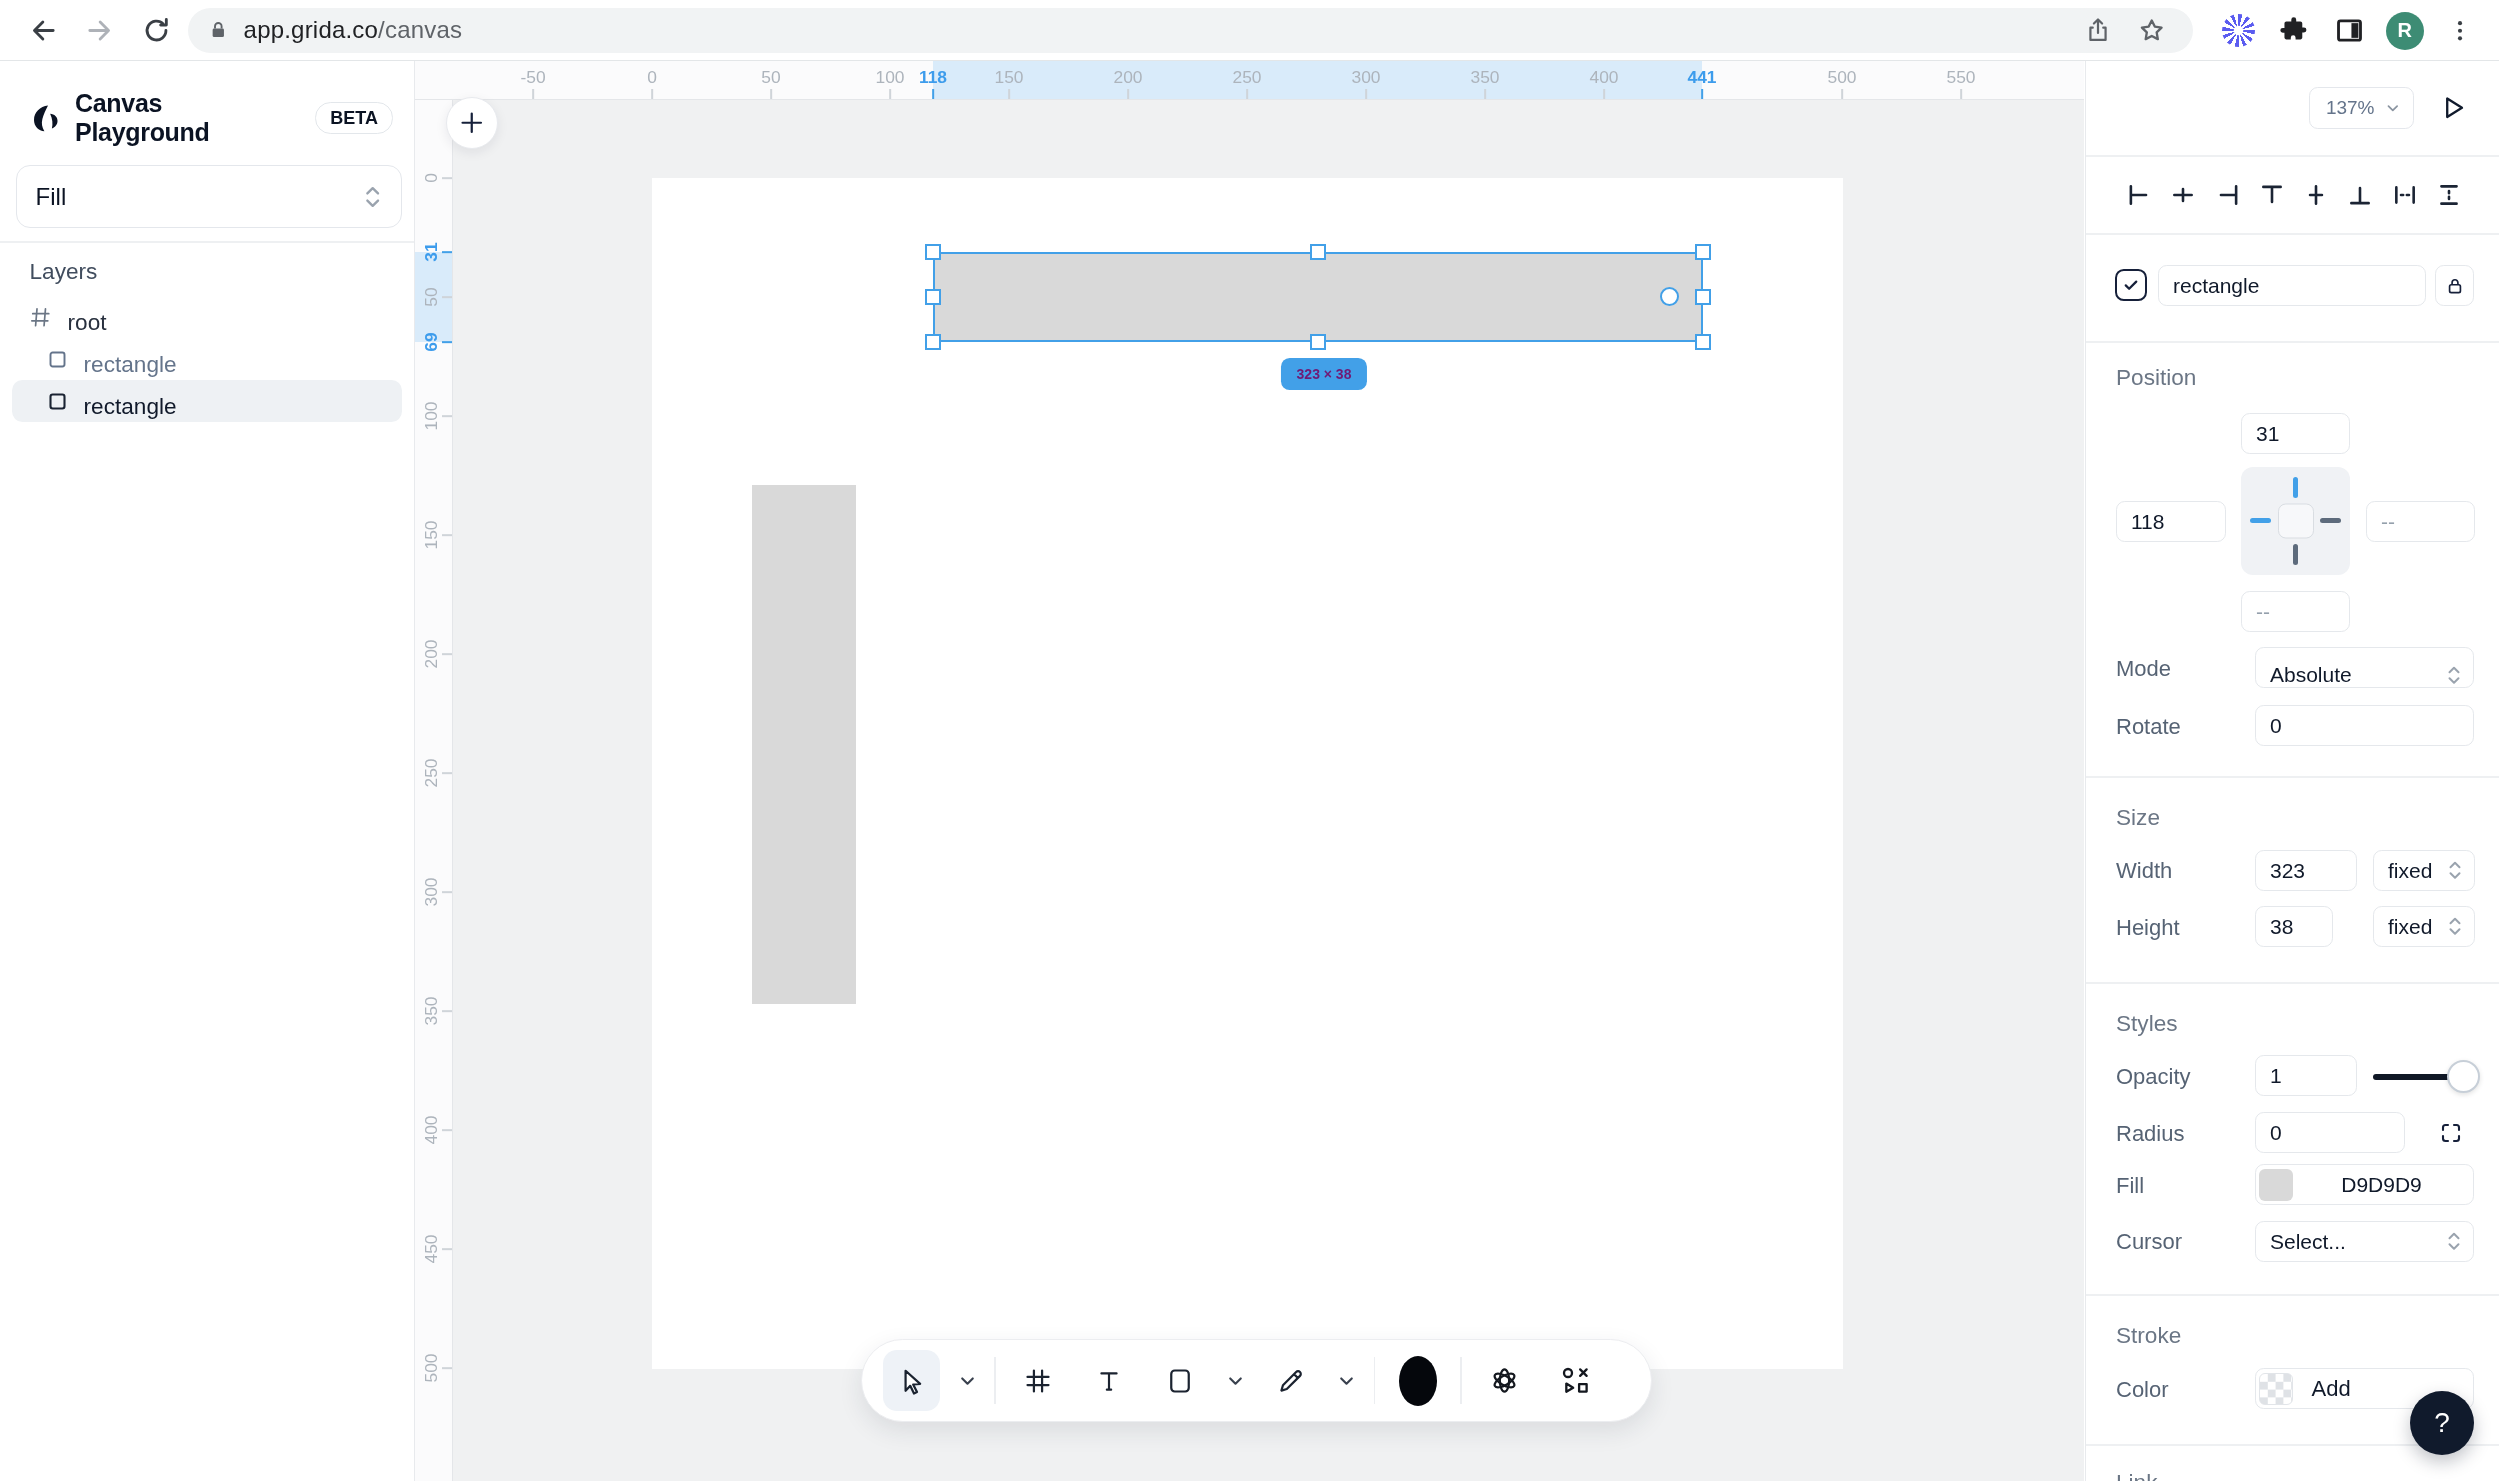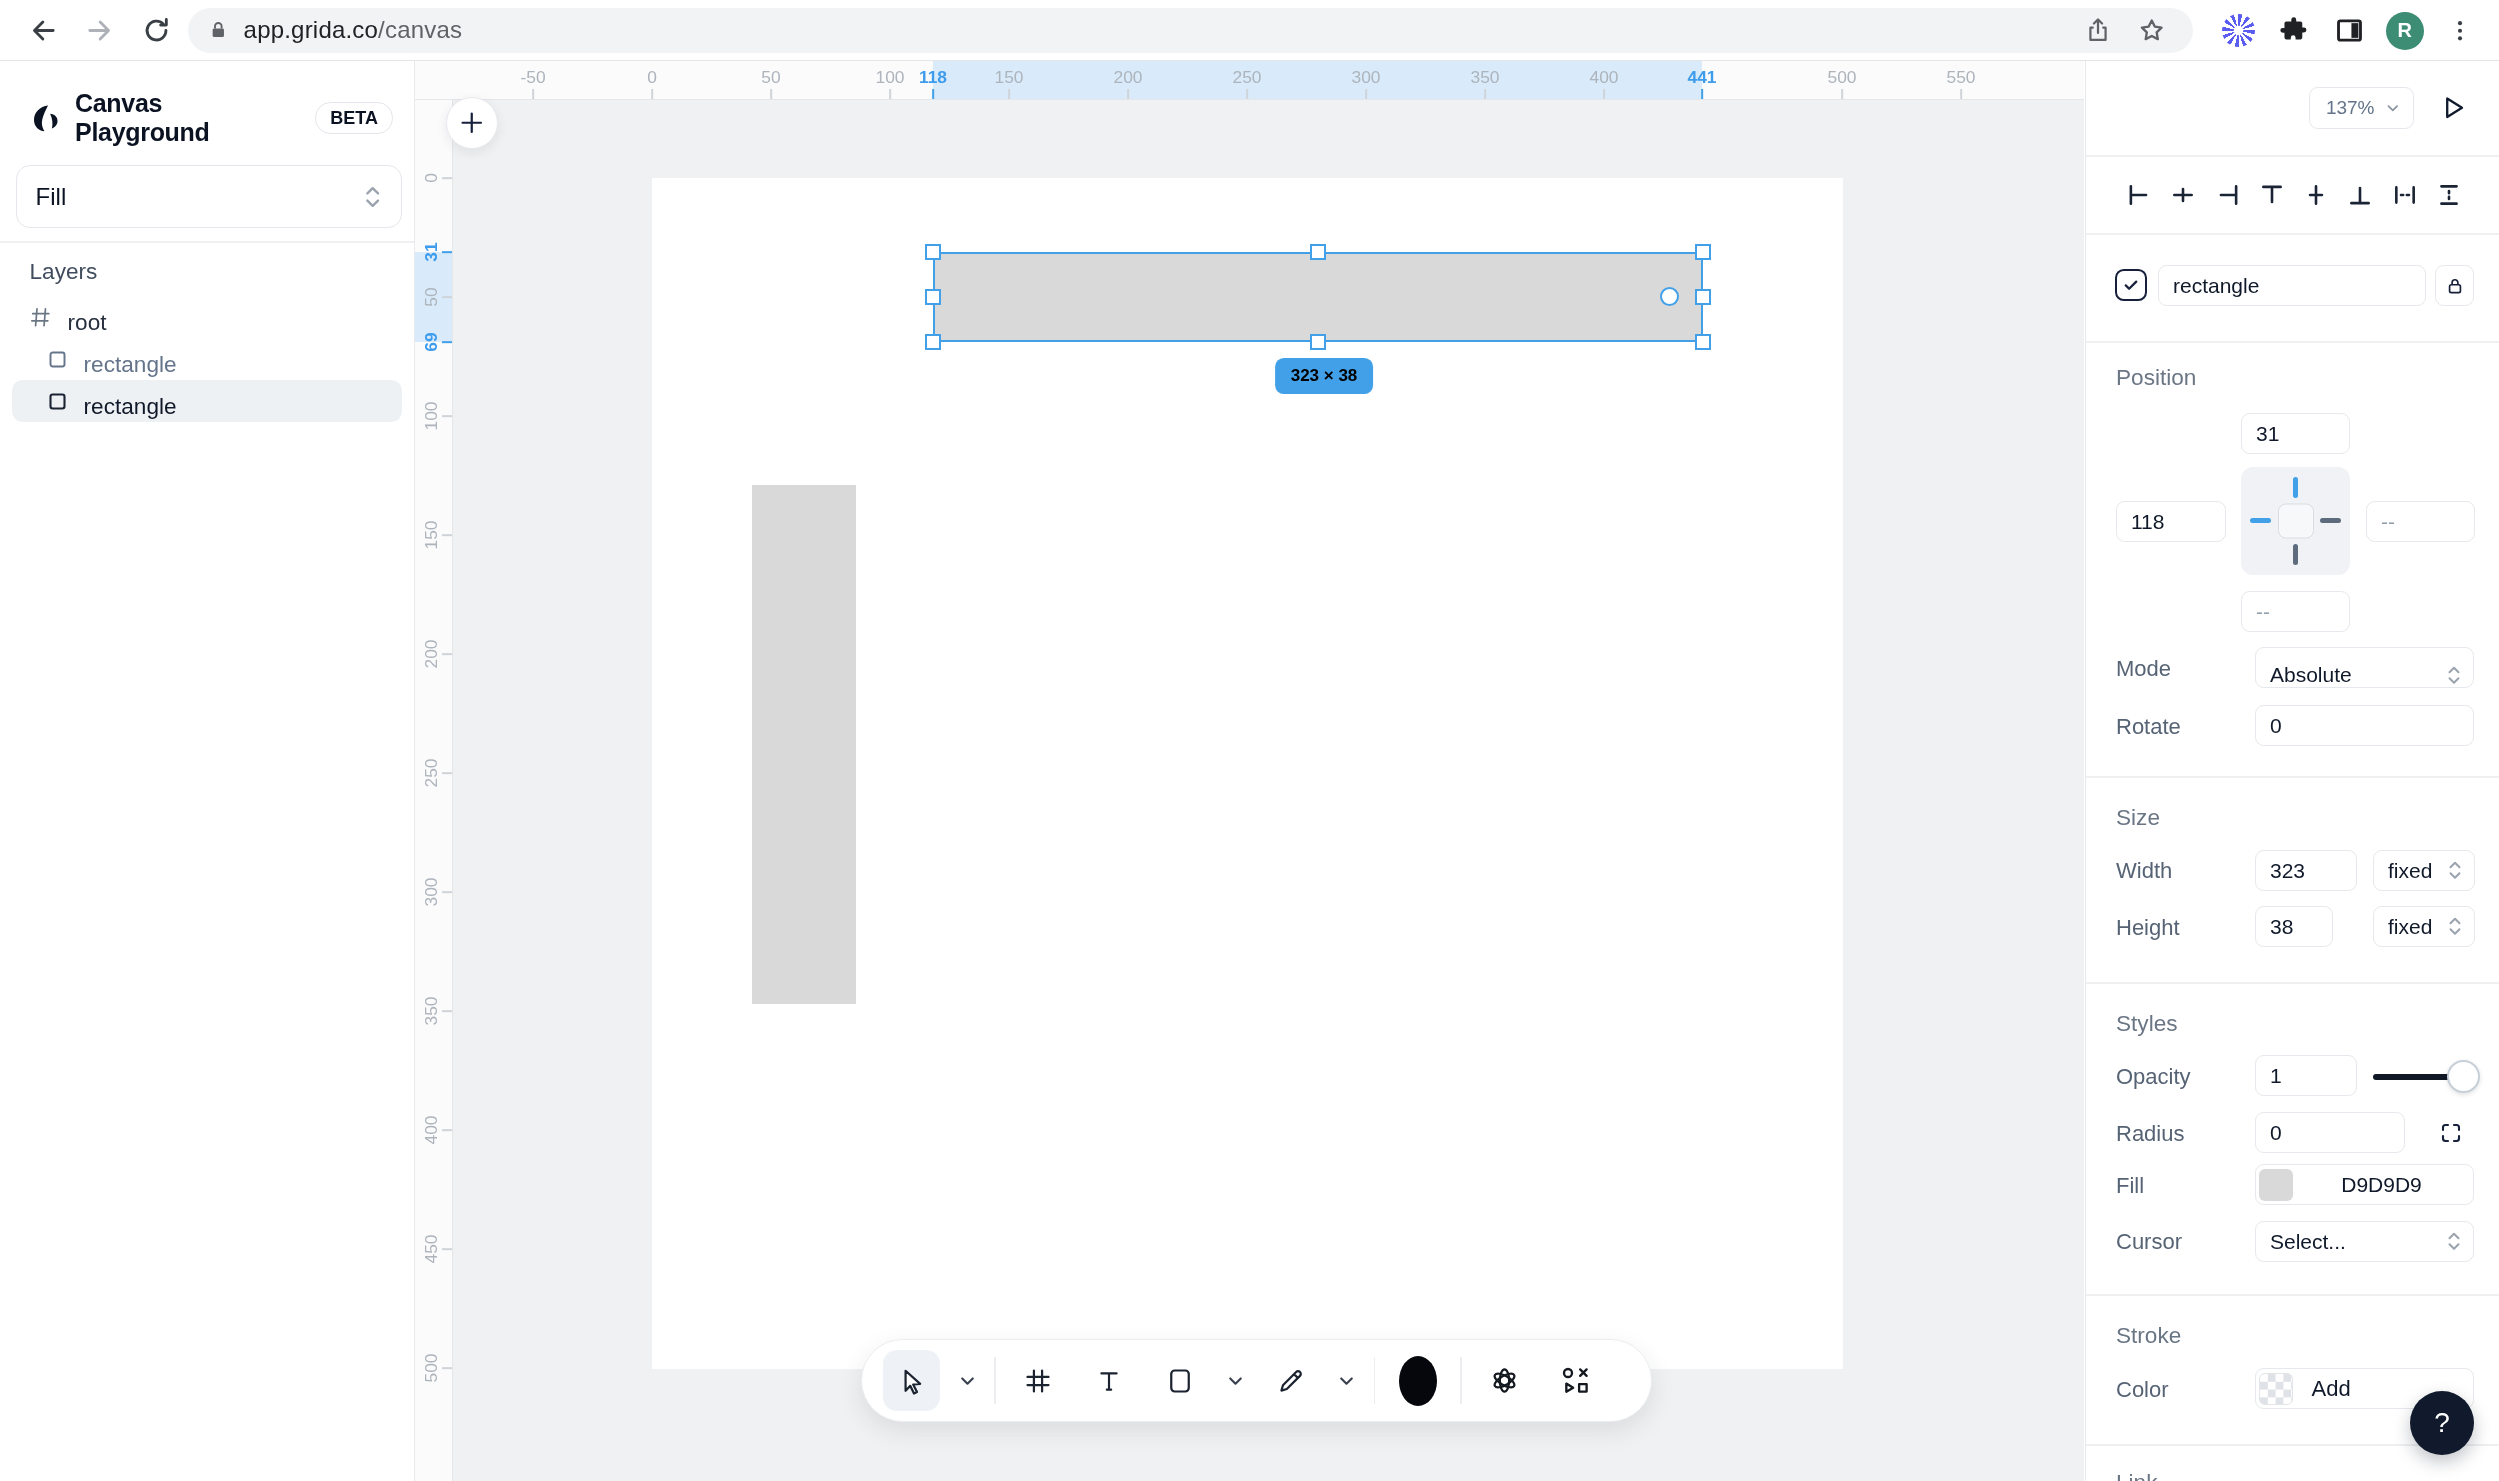--- a/index.html
+++ b/index.html
@@ -67,21 +67,21 @@
 .hlab.bl, .vlab.bl { color:#3D9CEC; font-weight:700; }
 .htick { position:absolute; bottom:0; width:1.7px; height:9.6px; background:#CFD4D9; transform:translateX(-50%); }
 .vtick { position:absolute; right:0; height:1.7px; width:9.6px; background:#CFD4D9; transform:translateY(-50%); }
 .htick.bl, .vtick.bl { background:#42A0E8; }
 
 .sel-rect { position:absolute; left:518px; top:191px; width:770px; height:90px; background:#D9D9D9;
   border:2.6px solid #42A0E8; z-index:12; }
 .handle { position:absolute; width:15.6px; height:15.6px; background:#fff; border:2.6px solid #42A0E8; }
 .radius-handle { position:absolute; width:19px; height:19px; border-radius:50%; background:#fff; border:2.6px solid #42A0E8; }
 .dim-badge { position:absolute; left:909px; top:297px; transform:translateX(-50%); background:#42A0E8;
-  color:#000000; font-size:17px; font-weight:600; border-radius:8.7px; padding:7.8px 15.6px; z-index:13; white-space:nowrap; }
+  color:#701a75; font-size:14px; font-weight:600; border-radius:8.7px; padding:7.8px 15.6px; z-index:13; white-space:nowrap; }
 .add-btn { position:absolute; left:31px; top:36px; width:52px; height:52px; border-radius:50%;
   background:#fff; border:0.9px solid #E8EAEE; box-shadow:0 3.5px 12px rgba(20,30,50,.08);
   display:flex; align-items:center; justify-content:center; z-index:14; }
 
 
 .toolbar { position:absolute; left:446px; top:1278px; width:791px; height:83px; background:#fff;
   border:0.9px solid #ECEDF0; border-radius:42px; box-shadow:0 8.7px 24px rgba(25,35,55,.10);
   display:flex; align-items:center; padding:0 21px; gap:14px; z-index:15; }
 .tool { width:57px; height:61px; border-radius:14px; display:flex; align-items:center; justify-content:center; background:none; border:none; }
 .tool.active { background:#EEF2F7; }

